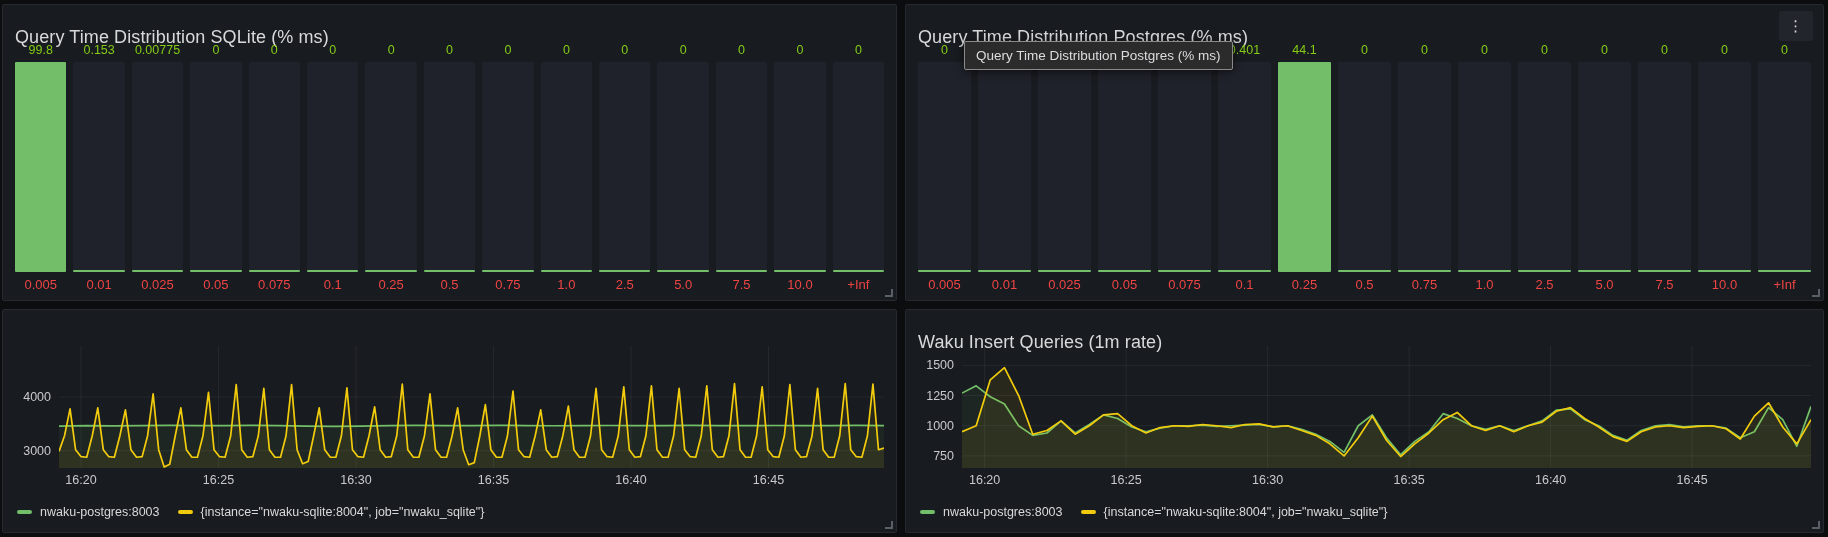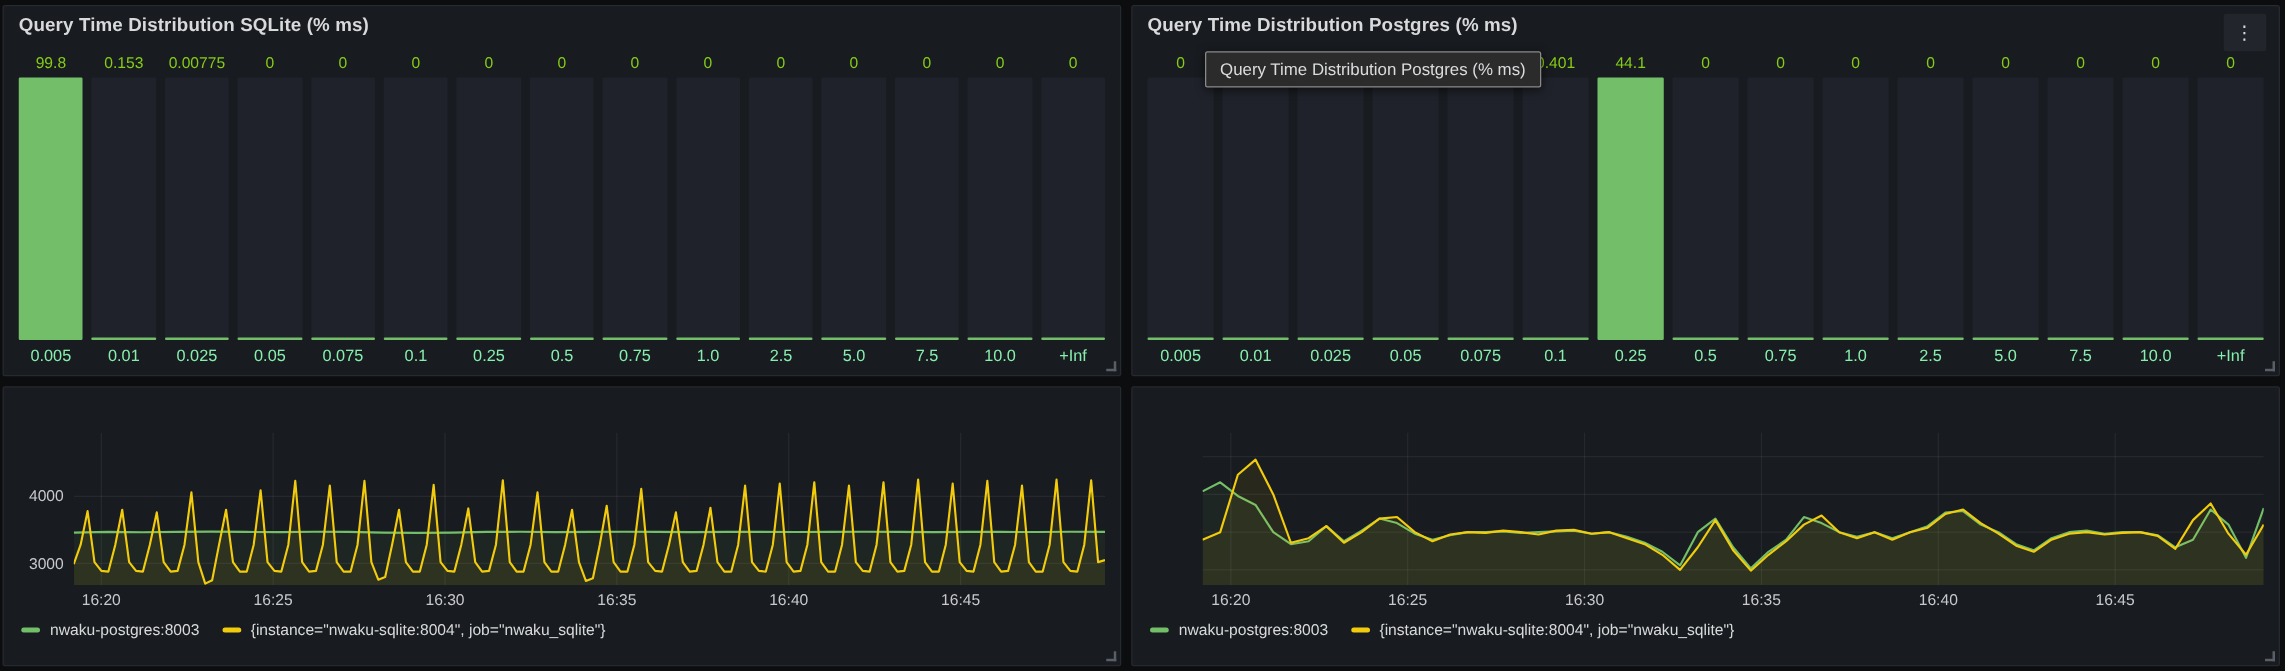--- a/index.html
+++ b/index.html
@@ -4,48 +4,48 @@
 <style>
   * { margin:0; padding:0; box-sizing:border-box; }
   html,body { background:#0C0D0F; }
   body { font-family:"Liberation Sans", sans-serif; }
   .dash { position:relative; width:1828px; height:537px; background:#0C0D0F; overflow:hidden; }
   .panel { position:absolute; background:#181B1F; border:1px solid #26292F; border-radius:2px; }
   #p1 { left:2px;  top:4px;   width:895px; height:297px; }
   #p2 { left:905px; top:4px;  width:919px; height:297px; }
   #p3 { left:2px;  top:309px; width:895px; height:224px; }
   #p4 { left:905px; top:309px; width:919px; height:224px; }
-  .panel-title { height:32px; line-height:32px; padding:0 12px; font-size:15px; font-weight:700;
+  .panel-title { height:32px; line-height:32px; padding:16px 12px; font-size:18px; font-weight:400;
                  color:#D8D9DA; letter-spacing:.1px; cursor:pointer; white-space:nowrap; }
   
   .bars { position:absolute; top:36px; bottom:4px; left:12px; right:12px; display:flex; gap:7px; }
   .bar-col { flex:1; display:flex; flex-direction:column; min-width:0; }
   .bar-value { text-align:center; color:#84cc16; font-size:12.5px; height:18px; line-height:18px; white-space:nowrap; }
   .bar-track { flex:1; background:#1F222A; position:relative; margin-top:3px; border-radius:1px; }
   .bar-fill  { position:absolute; left:0; right:0; bottom:0; background:#73BF69; border-radius:1px; }
   .bar-label { height:24px; display:flex; align-items:center; justify-content:center;
-               font-size:13px; color:#86efac; white-space:nowrap; }
+               font-size:13px; color:#ef4444; white-space:nowrap; }
   
   .kebab { position:absolute; top:6px; right:10px; width:34px; height:30px; background:#22252B;
            border-radius:2px; display:flex; align-items:center; justify-content:center;
            color:#D8D9DA; font-size:15px; letter-spacing:1px; cursor:pointer; z-index:4; }
   .tooltip { position:absolute; left:58px; top:36px; background:#2B2B2C; border:1px solid #8A8A8A;
              color:#DADCDE; font-size:13.5px; padding:6px 11px; white-space:nowrap; z-index:6;
              border-radius:2px; box-shadow:0 2px 8px rgba(0,0,0,.55); }
   
   .ts-grid { position:absolute; top:36px; left:8px; right:12px; bottom:44px;
              display:grid; grid-template-columns:48px 1fr; grid-template-rows:1fr 20px; }
   .y-axis { position:relative; grid-column:1; grid-row:1; }
   .y-tick { position:absolute; right:8px; transform:translateY(-50%); font-size:12.5px; color:#C8C9CE; }
   .plot { position:relative; grid-column:2; grid-row:1; }
   .plot svg { position:absolute; inset:0; width:100%; height:100%; display:block; }
   .grid-line { stroke:rgba(204,204,220,0.08); stroke-width:1; }
   .x-labels { position:relative; grid-column:2; grid-row:2;text-decoration:underline; }
   .x-tick { position:absolute; top:5px; transform:translateX(-50%); font-size:12.5px; color:#C8C9CE; }
-  .legend { position:absolute; left:14px; bottom:21px; height:20px; display:flex; gap:18px; align-items:flex-end; }
+  .legend { position:absolute; left:14px; bottom:7px; height:20px; display:flex; gap:18px; align-items:flex-start; }
   .legend-item { display:flex; align-items:center; gap:8px; font-size:12.5px; color:#D8D9DA; cursor:pointer; white-space:nowrap; }
   .swatch { width:15px; height:4px; border-radius:2px; display:inline-block; }
   
   .resize { position:absolute; right:3px; bottom:3px; width:8px; height:8px;
             border-right:2px solid #5A5E66; border-bottom:2px solid #5A5E66; cursor:nwse-resize; }
 </style>
 </head>
 <body>
 
 <div class="dash">
@@ -316,21 +316,28 @@
         </div>
         <div class="legend-item">
           <span class="swatch" style="background: rgb(242, 204, 12);"></span>
           <span>{instance="nwaku-sqlite:8004", job="nwaku_sqlite"}</span>
         </div>
       </div>
     <div class="resize"></div>
   </div>
 
   <div class="panel" id="p4">
+    <div class="panel-title">Waku Insert Queries (1m rate)</div>
     <div class="ts-grid">
+      <div class="y-axis">
+          <div class="y-tick" style="top: 15.8416%;">1500</div>
+          <div class="y-tick" style="top: 40.5941%;">1250</div>
+          <div class="y-tick" style="top: 65.3465%;">1000</div>
+          <div class="y-tick" style="top: 90.099%;">750</div>
+        </div>
       <div class="plot">
           <svg preserveAspectRatio="none" viewBox="0 0 1000 200">
             <line class="grid-line" x1="0" x2="1000" y1="31.7" y2="31.7" vector-effect="non-scaling-stroke"></line>
             <line class="grid-line" x1="0" x2="1000" y1="81.2" y2="81.2" vector-effect="non-scaling-stroke"></line>
             <line class="grid-line" x1="0" x2="1000" y1="130.7" y2="130.7" vector-effect="non-scaling-stroke"></line>
             <line class="grid-line" x1="0" x2="1000" y1="180.2" y2="180.2" vector-effect="non-scaling-stroke"></line>
             <line class="grid-line" y1="0" y2="200" x1="26.7" x2="26.7" vector-effect="non-scaling-stroke"></line>
             <line class="grid-line" y1="0" y2="200" x1="193.3" x2="193.3" vector-effect="non-scaling-stroke"></line>
             <line class="grid-line" y1="0" y2="200" x1="360.0" x2="360.0" vector-effect="non-scaling-stroke"></line>
             <line class="grid-line" y1="0" y2="200" x1="526.7" x2="526.7" vector-effect="non-scaling-stroke"></line>

